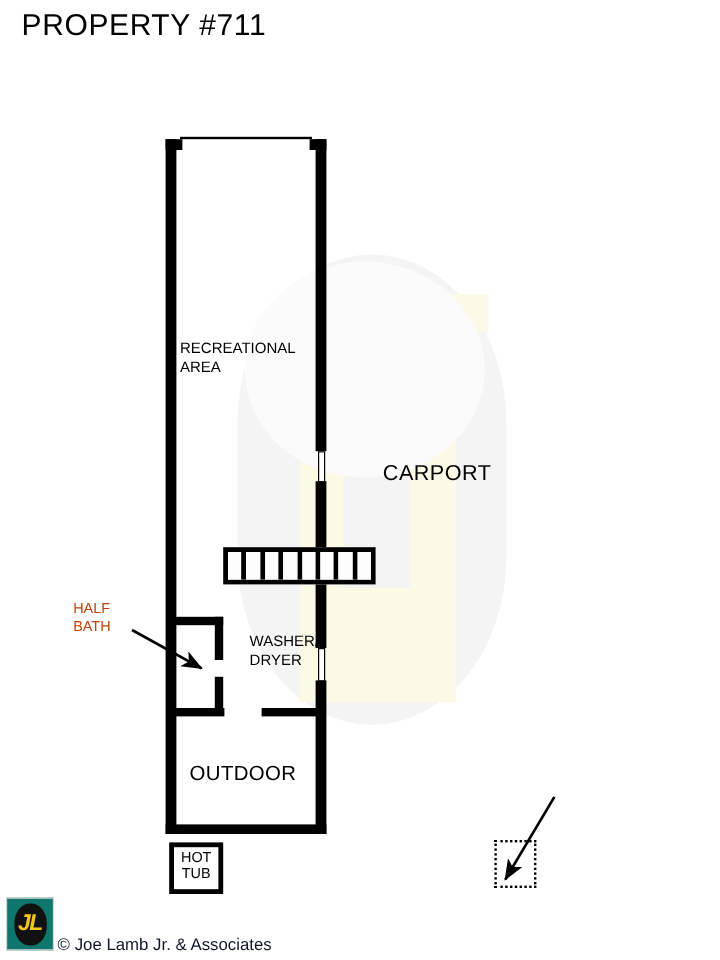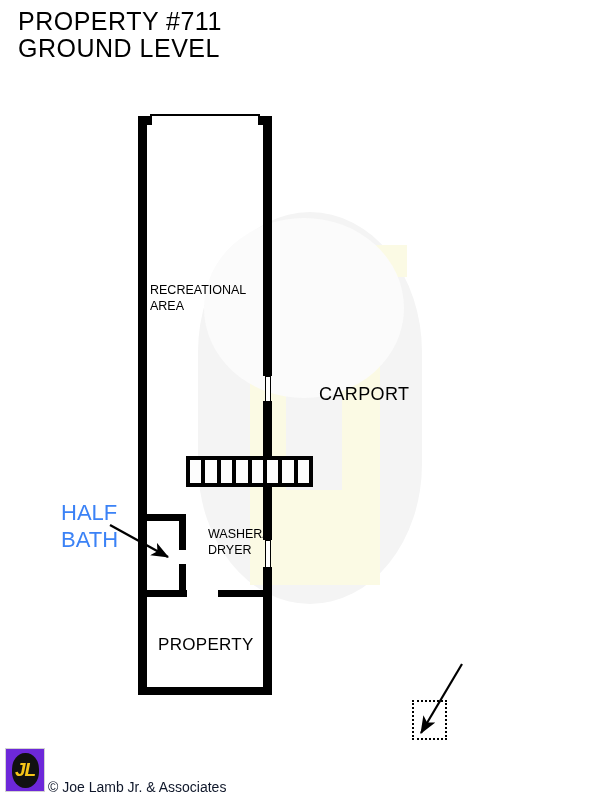--- a/index.html
+++ b/index.html
@@ -154,23 +154,23 @@
   }
   .label-recreational { left: 150px; top: 283px; font-size: 12.5px; }
   .label-carport      { left: 319px; top: 383px; font-size: 18px; letter-spacing: 0.4px; }
   .label-washer       { left: 208px; top: 527px; font-size: 12.5px; }
   .label-storage      { left: 158px; top: 634px; font-size: 17px; letter-spacing: 0.3px; }
 
   
   .callout {
     position: absolute;
     font-family: "Liberation Sans", sans-serif;
-    font-size: 22px;
+    font-size: 12px;
     line-height: 1.22;
-    color: #3b82f6;
+    color: #c2410c;
     white-space: pre-line;
     z-index: 9;
   }
   .callout-halfbath { left: 61px; top: 500px; }
   .callout-shower   { left: 425px; top: 629px; }
 
   .arrow-svg { position: absolute; left: 0; top: 0; width: 600px; height: 800px; z-index: 9; pointer-events: none; }
 
   
   .hot-tub {
@@ -209,21 +209,21 @@
     z-index: 7;
   }
 
   
   .logo {
     position: absolute;
     left: 5px;
     top: 748px;
     width: 40px;
     height: 44px;
-    background: #6d28d9;
+    background: #0f766e;
     border: 1px solid #d2d2d2;
     box-sizing: border-box;
     z-index: 10;
   }
   .logo-oval {
     position: absolute;
     left: 6px;
     top: 4px;
     width: 27px;
     height: 35px;
@@ -256,21 +256,20 @@
     z-index: 10;
   }
 </style>
 </head>
 <body>
 
 <div class="stage">
 
   <div class="title-block">
     <div class="title-line">PROPERTY #711</div>
-    <div class="title-line">GROUND LEVEL</div>
   </div>
 
   <div>
     <div class="watermark"></div>
     <div class="wm-l-stem"></div>
     <div class="wm-l-foot"></div>
     <div class="wm-j-stem"></div>
     <div class="wm-j-foot"></div>
     <div class="wm-j-bar"></div>
     <div class="wm-sheen"></div>
@@ -312,35 +311,39 @@
     <div class="tread"></div>
     <div class="tread"></div>
     <div class="tread"></div>
   </div>
 
   <div class="room-label label-carport">CARPORT</div>
   <div class="room-label label-recreational">RECREATIONAL
 AREA</div>
   <div class="room-label label-washer">WASHER/
 DRYER</div>
-  <div class="room-label label-storage">PROPERTY</div>
+  <div class="room-label label-storage">OUTDOOR</div>
 
   <div class="callout callout-halfbath">HALF
 BATH</div>
 
   <svg class="arrow-svg" viewBox="0 0 600 800">
     <defs>
       <marker id="arrowhead" markerWidth="9" markerHeight="9" refX="7.5" refY="3.2" orient="auto" markerUnits="strokeWidth">
         <path d="M0,0 L8,3.2 L0,6.4 L2,3.2 z" fill="#000000"></path>
       </marker>
     </defs>
     <line x1="110" y1="525" x2="168" y2="557" stroke="#000000" stroke-width="2.2" marker-end="url(#arrowhead)"></line>
     <line x1="462" y1="664" x2="421" y2="733" stroke="#000000" stroke-width="2.2" marker-end="url(#arrowhead)"></line>
   </svg>
 
+  <div class="hot-tub">
+    <div class="hot-tub-text">HOT
+TUB</div>
+  </div>
 
   <div class="shower-pad"></div>
 
   <div class="logo">
     <div class="logo-oval"></div>
     <div class="logo-text">JL</div>
   </div>
   <div class="copyright">© Joe Lamb Jr. &amp; Associates</div>
 
 </div>

